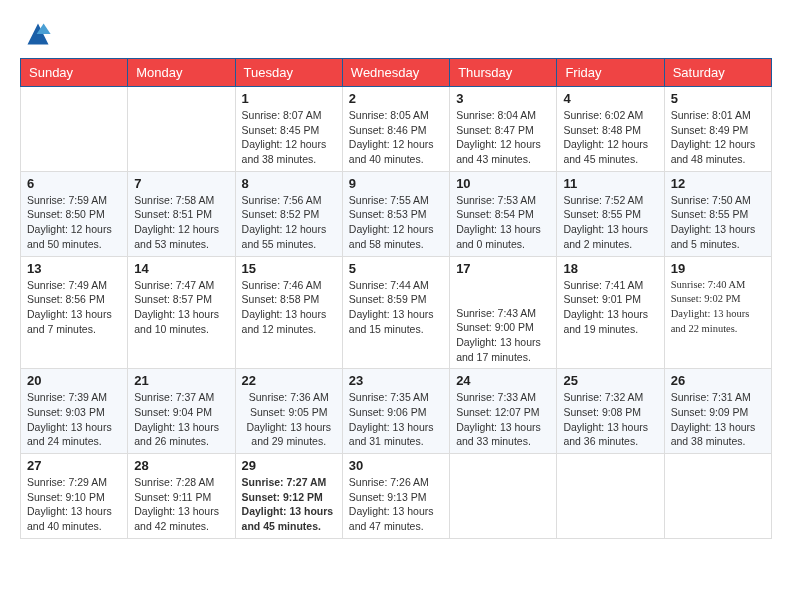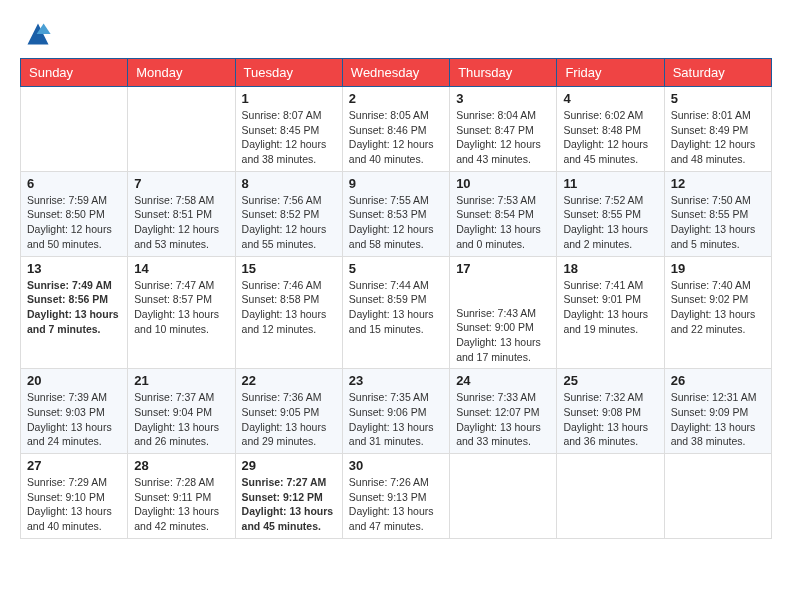--- a/index.html
+++ b/index.html
@@ -201,21 +201,21 @@
         <td>
           <span class="day-num">12</span>
           <div class="day-info" style="white-space: pre-line;">Sunrise: 7:50 AM
 Sunset: 8:55 PM
 Daylight: 13 hours and 5 minutes.</div>
         </td>
       </tr>
       <tr>
         <td>
           <span class="day-num">13</span>
-          <div class="day-info" style="white-space: pre-line; font-weight: bold;">Sunrise: 7:49 AM
+          <div class="day-info" style="white-space: pre-line;">Sunrise: 7:49 AM
 Sunset: 8:56 PM
 Daylight: 13 hours and 7 minutes.</div>
         </td>
         <td>
           <span class="day-num">14</span>
           <div class="day-info" style="white-space: pre-line;">Sunrise: 7:47 AM
 Sunset: 8:57 PM
 Daylight: 13 hours and 10 minutes.</div>
         </td>
         <td>
@@ -237,41 +237,41 @@
 Daylight: 13 hours and 17 minutes.</div>
         </td>
         <td>
           <span class="day-num">18</span>
           <div class="day-info" style="white-space: pre-line;">Sunrise: 7:41 AM
 Sunset: 9:01 PM
 Daylight: 13 hours and 19 minutes.</div>
         </td>
         <td>
           <span class="day-num">19</span>
-          <div class="day-info" style="white-space: pre-line;">Sunrise: 7:40 AM
+          <div class="day-info" style="white-space: pre-line; font-family: Liberation Serif, serif;">Sunrise: 7:40 AM
 Sunset: 9:02 PM
 Daylight: 13 hours and 22 minutes.</div>
         </td>
       </tr>
       <tr>
         <td>
           <span class="day-num">20</span>
           <div class="day-info" style="white-space: pre-line;">Sunrise: 7:39 AM
 Sunset: 9:03 PM
 Daylight: 13 hours and 24 minutes.</div>
         </td>
         <td>
           <span class="day-num">21</span>
           <div class="day-info" style="white-space: pre-line;">Sunrise: 7:37 AM
 Sunset: 9:04 PM
 Daylight: 13 hours and 26 minutes.</div>
         </td>
         <td>
           <span class="day-num">22</span>
-          <div class="day-info" style="white-space: pre-line;">Sunrise: 7:36 AM
+          <div class="day-info" style="white-space: pre-line; text-align: center;">Sunrise: 7:36 AM
 Sunset: 9:05 PM
 Daylight: 13 hours and 29 minutes.</div>
         </td>
         <td>
           <span class="day-num">23</span>
           <div class="day-info" style="white-space: pre-line;">Sunrise: 7:35 AM
 Sunset: 9:06 PM
 Daylight: 13 hours and 31 minutes.</div>
         </td>
         <td>
@@ -281,21 +281,21 @@
 Daylight: 13 hours and 33 minutes.</div>
         </td>
         <td>
           <span class="day-num">25</span>
           <div class="day-info" style="white-space: pre-line;">Sunrise: 7:32 AM
 Sunset: 9:08 PM
 Daylight: 13 hours and 36 minutes.</div>
         </td>
         <td>
           <span class="day-num">26</span>
-          <div class="day-info" style="white-space: pre-line;">Sunrise: 12:31 AM
+          <div class="day-info" style="white-space: pre-line;">Sunrise: 7:31 AM
 Sunset: 9:09 PM
 Daylight: 13 hours and 38 minutes.</div>
         </td>
       </tr>
       <tr>
         <td>
           <span class="day-num">27</span>
           <div class="day-info" style="white-space: pre-line;">Sunrise: 7:29 AM
 Sunset: 9:10 PM
 Daylight: 13 hours and 40 minutes.</div>

